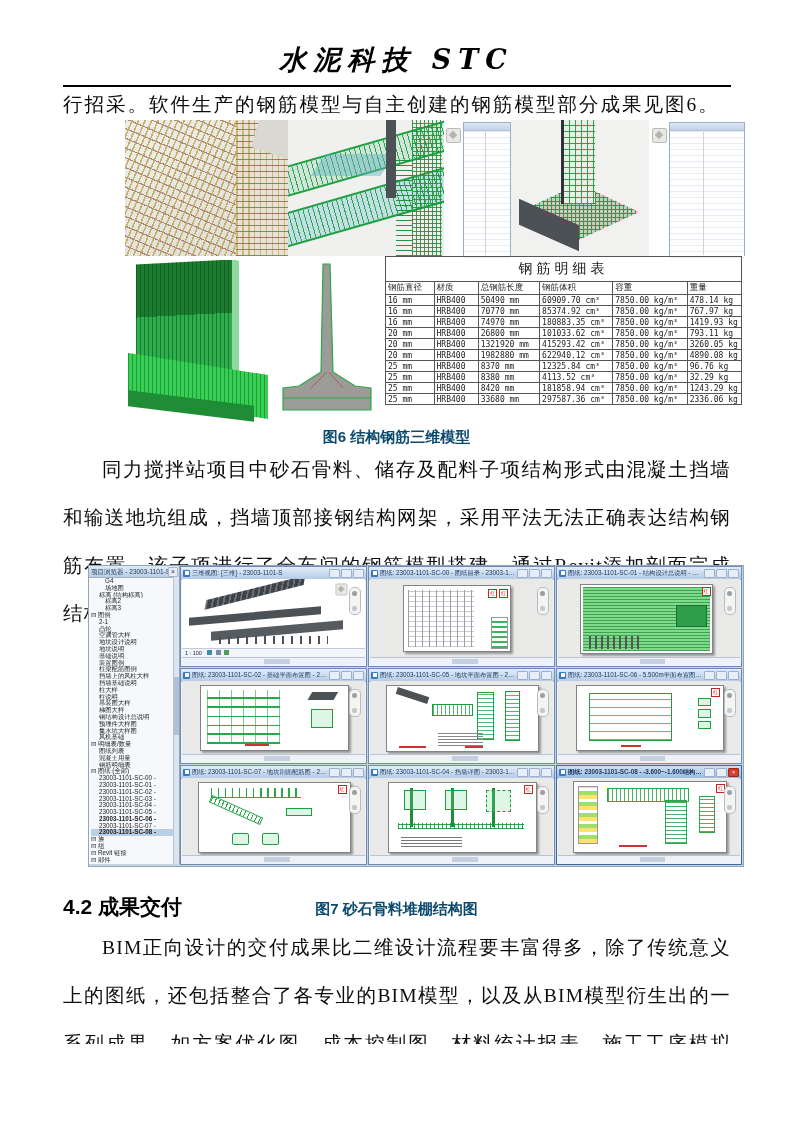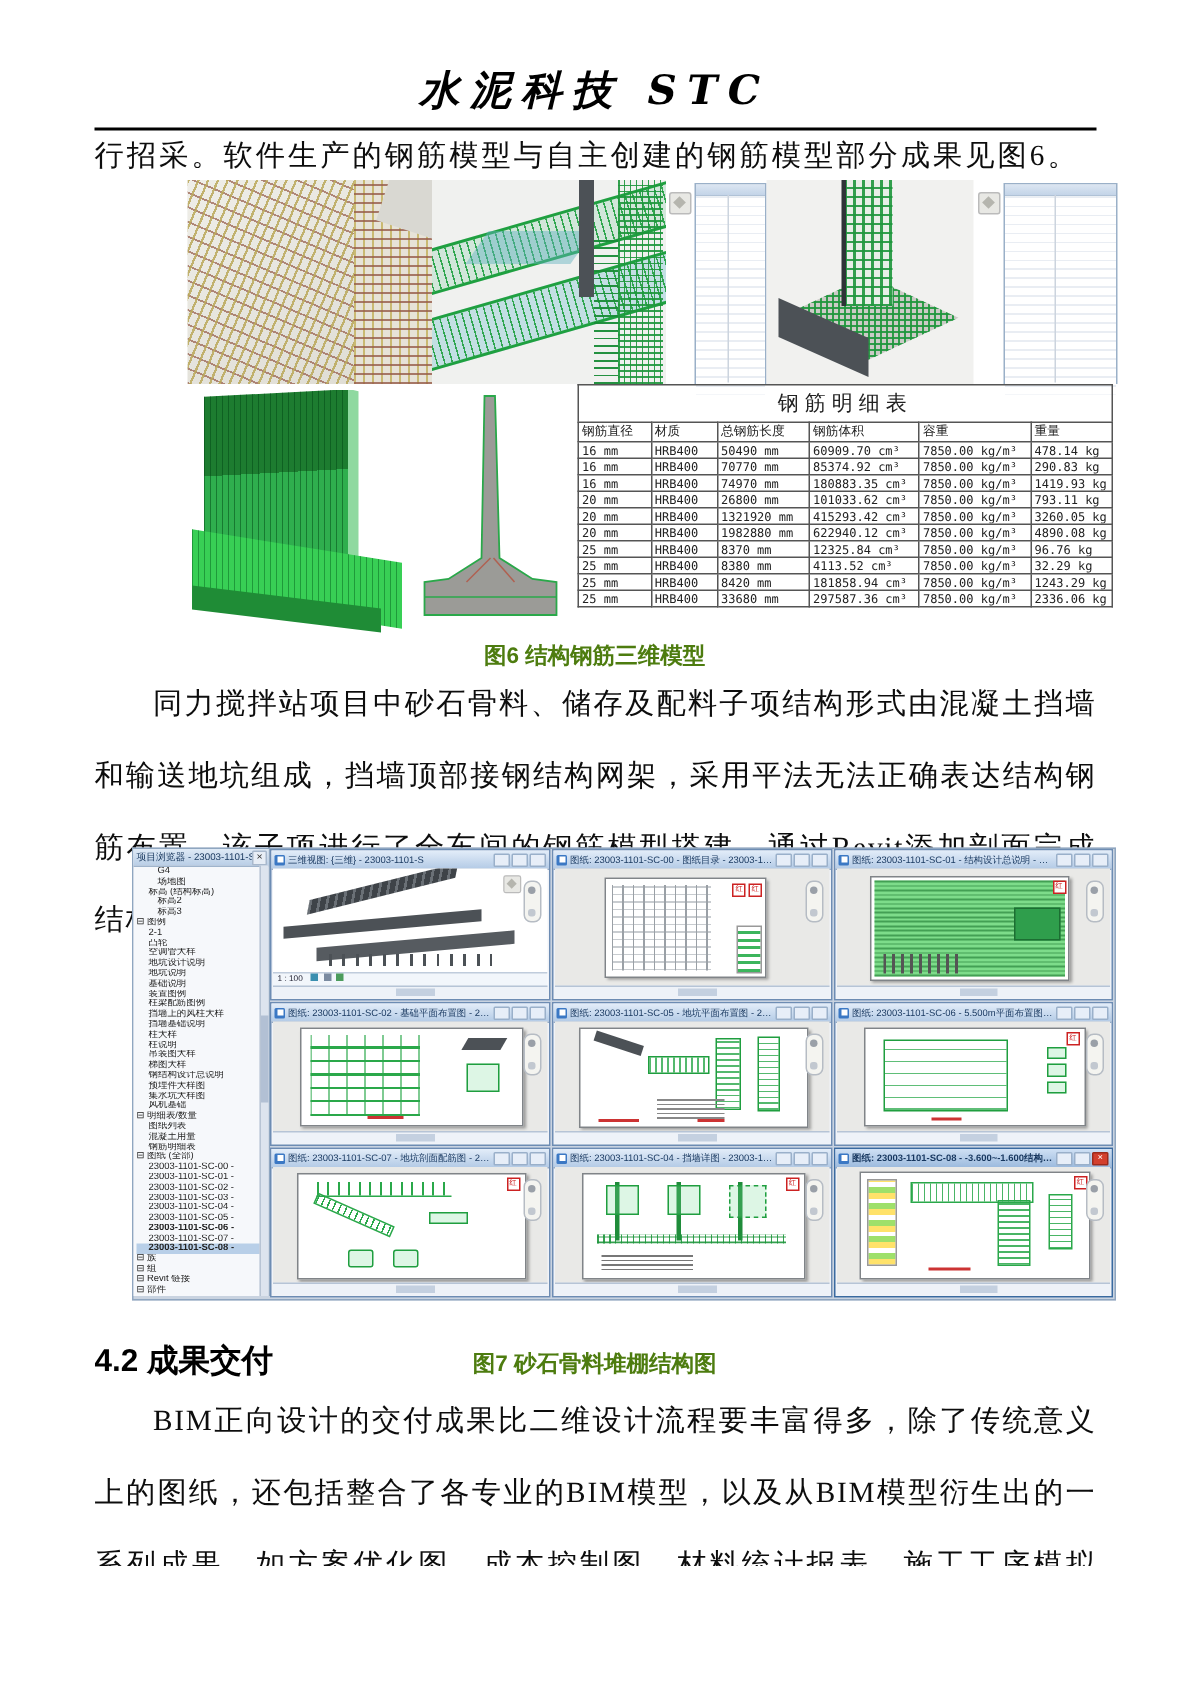--- a/index.html
+++ b/index.html
@@ -14,21 +14,21 @@
   .footer-rule{position:absolute;left:63px;width:668px;top:1053px;height:3px;background:#000;border-radius:2px;}
   .footer-page{position:absolute;top:1060px;left:0;width:100%;text-align:center;
     font-family:"Liberation Sans",sans-serif;font-size:12px;}
   .footer-issue{position:absolute;top:1060px;right:62px;font-family:"Liberation Sans",sans-serif;font-size:13px;}
 
   
   .para{position:absolute;left:63px;width:668px;font-size:19.5px;line-height:48px;
     text-align:justify;letter-spacing:1.2px;color:#0d0d0d;}
   .para.first{line-height:26px;top:92px;letter-spacing:2px;}
   .fig-caption{position:absolute;left:0;width:100%;text-align:center;
-    font-family:"Liberation Sans",sans-serif;font-weight:bold;font-size:15px;color:#4d7c0f;}
+    font-family:"Liberation Sans",sans-serif;font-weight:bold;font-size:15px;color:#0c4a6e;}
   .sec-heading{position:absolute;left:63px;font-family:"Liberation Sans",sans-serif;
     font-weight:bold;font-size:21px;color:#000;}
 
   
   .fig6{position:absolute;left:115px;top:120px;width:630px;height:306px;}
   .fig6 .art{position:absolute;overflow:hidden;}
   .panelmini{position:absolute;background:#fdfdfd;border:1px solid #9ab0c8;}
   .panelmini .ph{height:7px;background:linear-gradient(#dce6f2,#c3d4e8);border-bottom:1px solid #b0c2d6;}
   .panelmini .pr{height:100%;background:
       repeating-linear-gradient(0deg,#ffffff 0 5px,#e9edf3 5px 6px);}
@@ -191,21 +191,21 @@
             <td>60909.70 cm³</td>
             <td>7850.00 kg/m³</td>
             <td>478.14 kg</td>
           </tr>
           <tr>
             <td>16 mm</td>
             <td>HRB400</td>
             <td>70770 mm</td>
             <td>85374.92 cm³</td>
             <td>7850.00 kg/m³</td>
-            <td>290.83 kg</td>
+            <td>767.97 kg</td>
           </tr>
           <tr>
             <td>16 mm</td>
             <td>HRB400</td>
             <td>74970 mm</td>
             <td>180883.35 cm³</td>
             <td>7850.00 kg/m³</td>
             <td>1419.93 kg</td>
           </tr>
           <tr>

